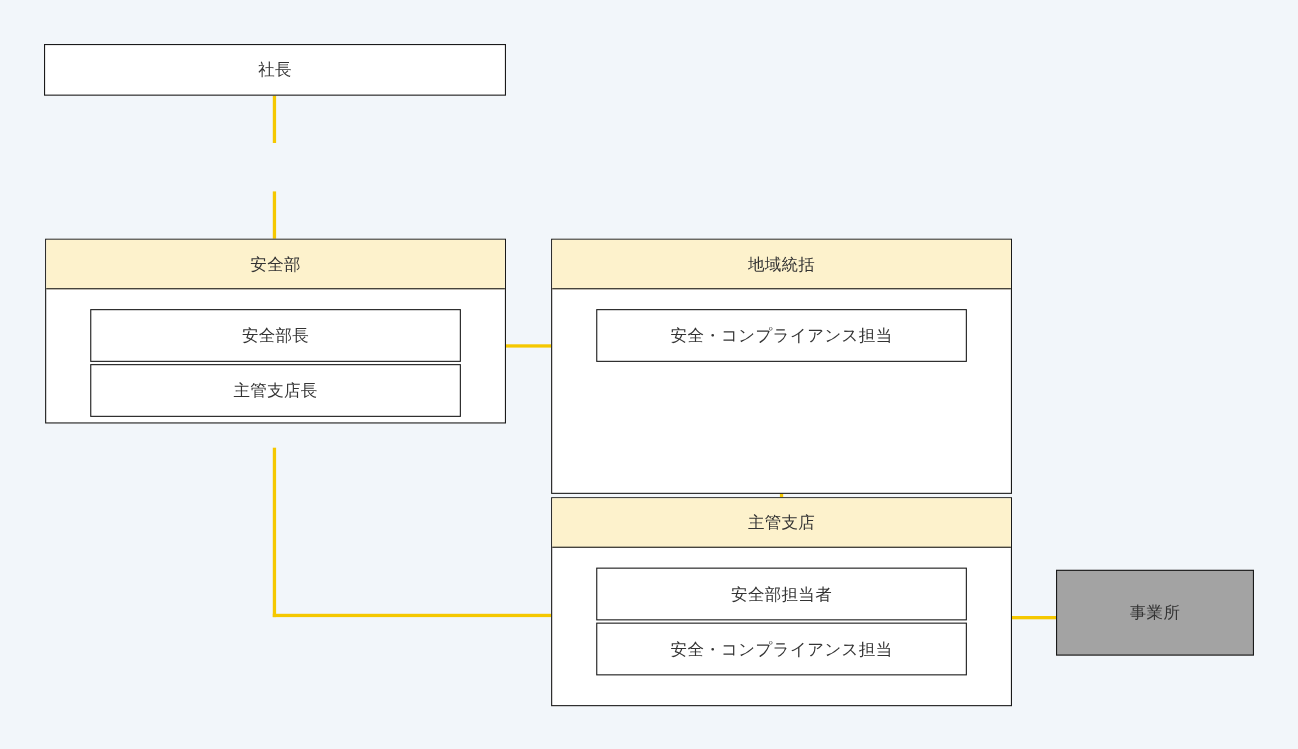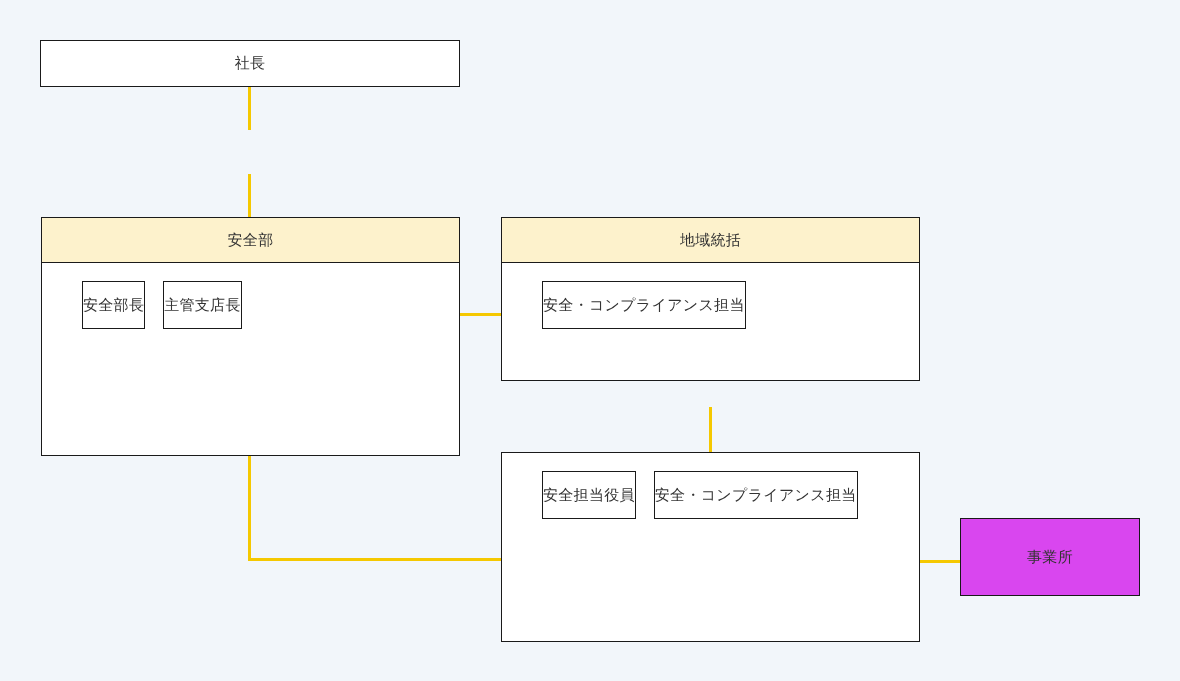--- a/index.html
+++ b/index.html
@@ -21,21 +21,21 @@
   .node{
     position:absolute;
     box-sizing:border-box;
     border:1.6px solid #1a1a1a;
     background:#ffffff;
     display:flex;align-items:center;justify-content:center;
     font-size:15px;
     letter-spacing:.02em;
     z-index:3;
   }
-  .node.filled{background:#d946ef;}
+  .node.filled{background:#a3a3a3;}
 
   
   .group{
     position:absolute;
     box-sizing:border-box;
     border:1.6px solid #1a1a1a;
     background:#ffffff;
     z-index:3;
   }
   .group-header{
@@ -43,21 +43,21 @@
     height:45px;
     background:#fdf2cc;
     border-bottom:1.6px solid #1a1a1a;
     display:flex;align-items:center;justify-content:center;
     font-size:15px;
     letter-spacing:.02em;
   }
   .group-body{
     box-sizing:border-box;
     padding:18px 40px 0 40px;
-    display:flex;gap:18px;
+    display:flex;flex-direction:column;gap:2px;
   }
   .child{
     box-sizing:border-box;
     height:48px;
     border:1.4px solid #1a1a1a;
     background:#ffffff;
     display:flex;align-items:center;justify-content:center;
     font-size:15px;
     letter-spacing:.02em;
   }
@@ -76,37 +76,38 @@
   <div class="conn conn-v" style="left:709px;top:407px;height:47px;"></div>
 
   <div class="conn conn-v" style="left:248px;top:407px;height:154px;"></div>
   <div class="conn conn-h" style="left:248px;top:558px;width:255px;"></div>
 
   <div class="conn conn-h" style="left:918px;top:560px;width:44px;"></div>
 
   <div class="node" style="left:40px;top:40px;width:420px;height:47px;">社長</div>
 
 
-  <div class="group" style="left:41px;top:217px;width:419px;height:239px;">
+  <div class="group" style="left:41px;top:217px;width:419px;height:168px;">
     <div class="group-header">安全部</div>
     <div class="group-body">
       <div class="child">安全部長</div>
       <div class="child">主管支店長</div>
     </div>
   </div>
 
-  <div class="group" style="left:501px;top:217px;width:419px;height:164px;">
+  <div class="group" style="left:501px;top:217px;width:419px;height:232px;">
     <div class="group-header">地域統括</div>
     <div class="group-body">
       <div class="child">安全・コンプライアンス担当</div>
     </div>
   </div>
 
   <div class="group" style="left:501px;top:452px;width:419px;height:190px;">
+    <div class="group-header">主管支店</div>
     <div class="group-body">
-      <div class="child">安全担当役員</div>
+      <div class="child">安全部担当者</div>
       <div class="child">安全・コンプライアンス担当</div>
     </div>
   </div>
 
   <div class="node filled" style="left:960px;top:518px;width:180px;height:78px;">事業所</div>
 
 </div>
 
 </body></html>

